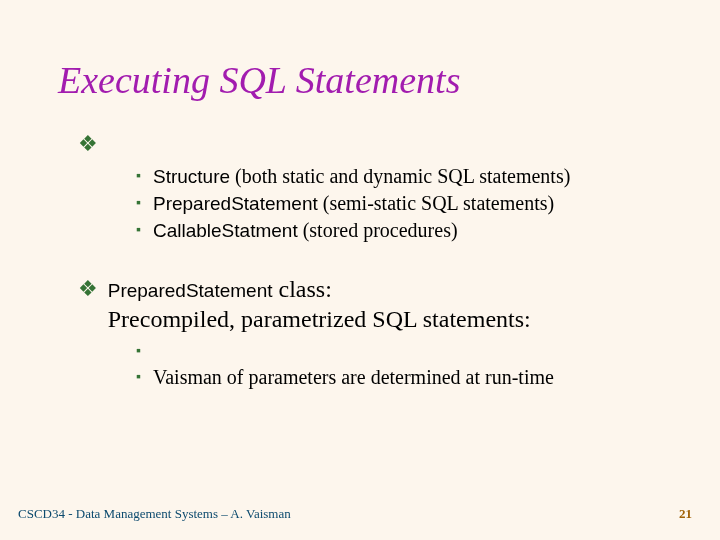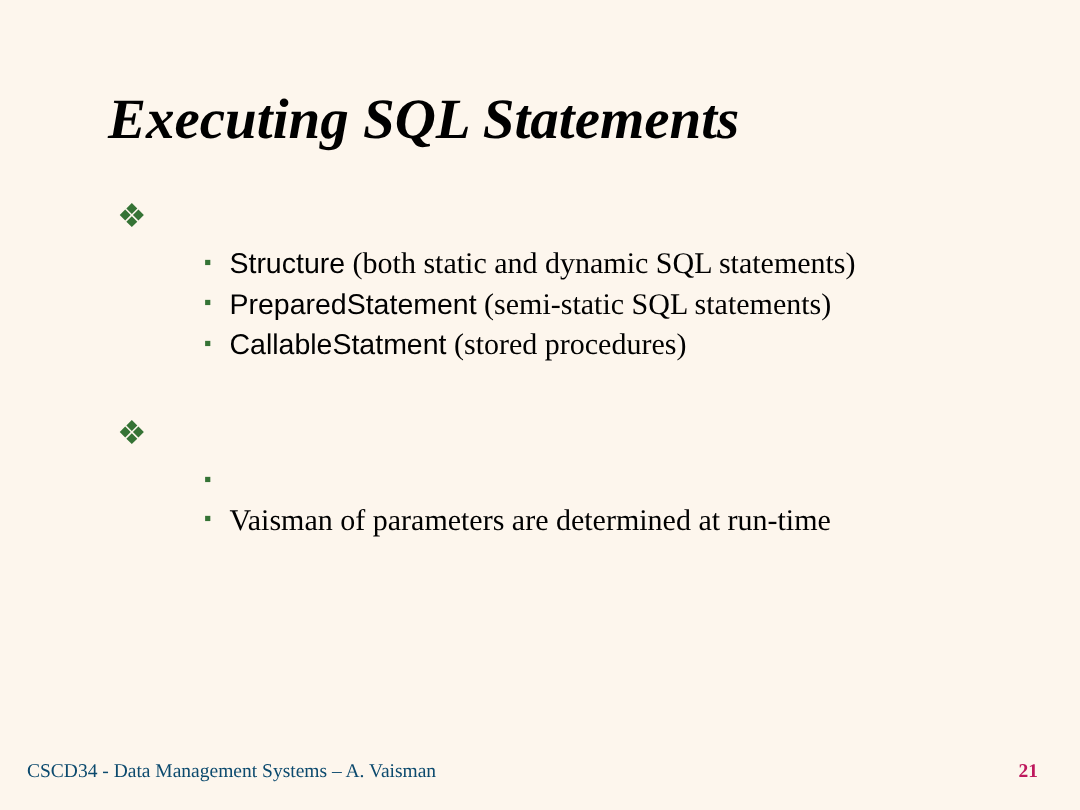--- a/index.html
+++ b/index.html
@@ -12,26 +12,26 @@
   .slide {
     position: relative;
     width: 720px;
     height: 540px;
     background: #fdf6ed;
     font-family: "Times New Roman", Times, serif;
     color: #000;
   }
   .title {
     position: absolute;
-    left: 72px;
+    left: 58px;
     top: 58px;
     font-style: italic;
     font-size: 38px;
-    font-weight: 700;
-    color: #000000;
+    font-weight: 400;
+    color: #a21caf;
   }
   .body {
     position: absolute;
     left: 78px;
     top: 130px;
     right: 40px;
   }
   .lvl1 {
     display: flex;
     align-items: flex-start;
@@ -78,21 +78,21 @@
     left: 18px;
     bottom: 18px;
     font-size: 13px;
     color: #0c4a6e;
   }
   .footer-right {
     position: absolute;
     right: 28px;
     bottom: 18px;
     font-size: 13px;
-    color: #be185d;
+    color: #a16207;
     font-weight: bold;
   }
 </style>
 </head>
 <body>
 
 <div class="slide">
 
   <div class="title">Executing SQL Statements</div>
 
@@ -113,20 +113,21 @@
       <div class="lvl2">
         <span class="bullet">▪</span>
         <span class="text"><span class="code">CallableStatment</span><span> (stored procedures)</span></span>
       </div>
     </div>
 
     <div class="gap"></div>
 
     <div class="lvl1">
       <span class="bullet">❖</span>
+      <span class="text"><span class="code">PreparedStatement</span><span> class:</span><br><span>Precompiled, parametrized SQL statements:</span></span>
     </div>
     <div class="sub">
       <div class="lvl2">
         <span class="bullet">▪</span>
       </div>
       <div class="lvl2">
         <span class="bullet">▪</span>
         <span class="text">Vaisman of parameters are determined at run-time</span>
       </div>
     </div>

